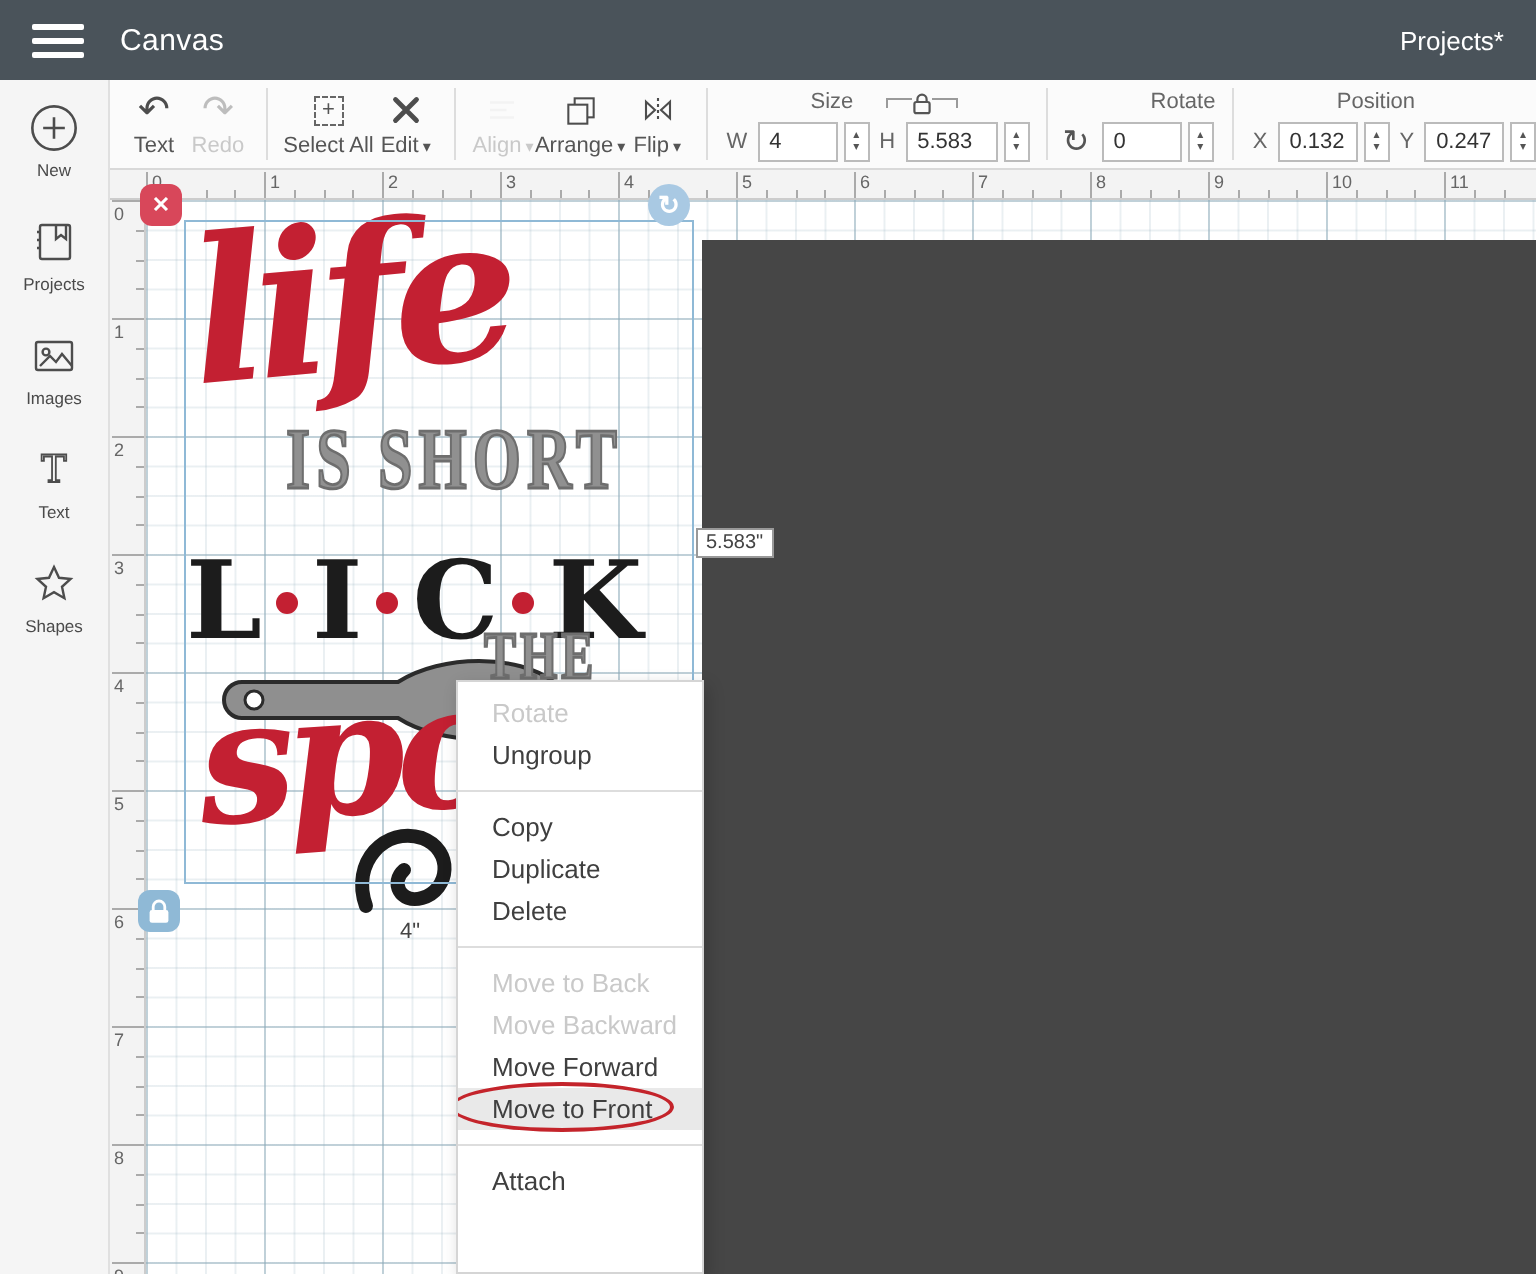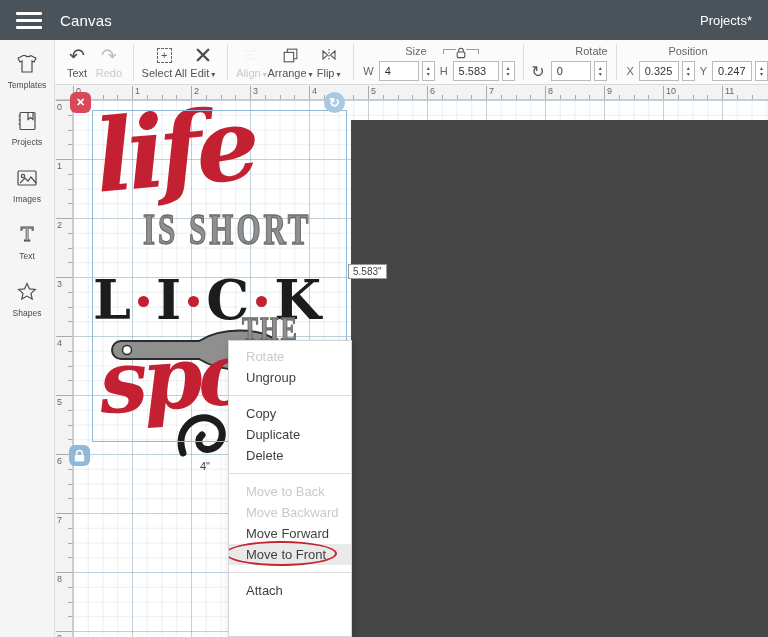--- a/index.html
+++ b/index.html
@@ -103,25 +103,26 @@
         <span></span>
         <span></span>
       </div>
     <div class="topbar-title">Canvas</div>
     <div class="topbar-right">Projects*</div>
   </div>
 
   <div class="sidebar">
     <div class="side-item">
       <span class="s-ic">
-        <svg width="24" height="24" viewBox="0 0 24 24" fill="none" stroke="#4d4d4d" stroke-width="1.2">
-            <path d="M8.2 3.5 3 6.2l2 3.8 2-1v11h10v-11l2 1 2-3.8-5.2-2.7c-.6 1.5-5 1.5-5.6 0z"></path>
-          </svg>
-      </span>
-      <span class="s-lb">Templates</span>
+        <svg width="26" height="26" viewBox="0 0 24 24" fill="none" stroke="#4d4d4d" stroke-width="1.2">
+            <circle cx="12" cy="12" r="10"></circle>
+            <path d="M12 7v10M7 12h10"></path>
+          </svg>
+      </span>
+      <span class="s-lb">New</span>
     </div>
     <div class="side-item">
       <span class="s-ic">
         <svg width="24" height="24" viewBox="0 0 24 24" fill="none" stroke="#4d4d4d" stroke-width="1.2">
             <rect x="5" y="3.5" width="15" height="17" rx="1"></rect>
             <path d="M13 3.5v7l2.5-2 2.5 2v-7M5 7h-1.5M5 11h-1.5M5 15h-1.5"></path>
           </svg>
       </span>
       <span class="s-lb">Projects</span>
     </div>
@@ -251,21 +252,21 @@
       </div>
     </div>
     <div class="tb-sep"></div>
 
     <div class="tb-fields">
       <div class="fields-top">
           <span class="grp-label">Position</span>
         </div>
       <div class="fields-row">
         <span class="fld-letter">X</span>
-        <span class="val-box">0.325</span>
+        <span class="val-box">0.132</span>
         <span class="spinner">
             <span>▴</span>
             <span>▾</span>
           </span>
         <span class="fld-letter">Y</span>
         <span class="val-box">0.247</span>
         <span class="spinner">
             <span>▴</span>
             <span>▾</span>
           </span>

